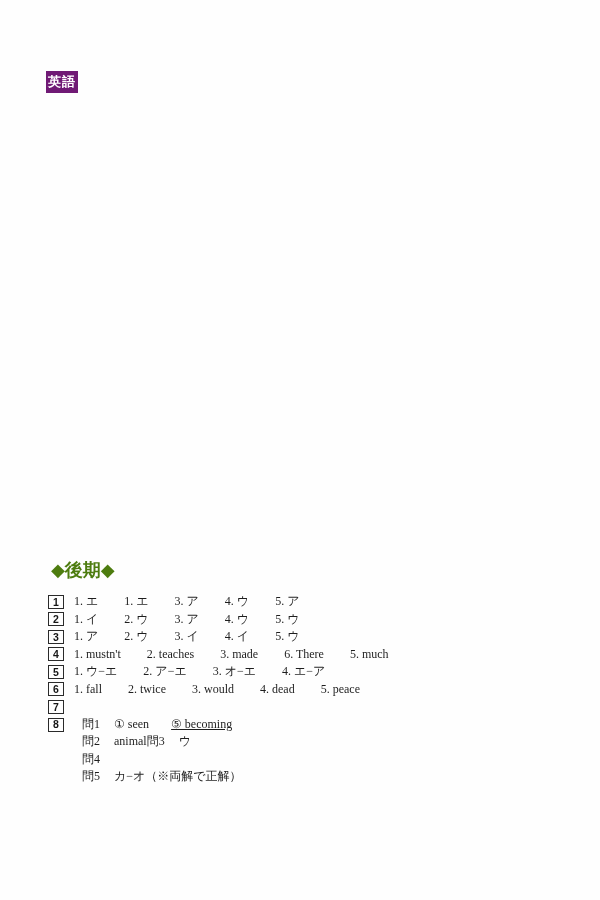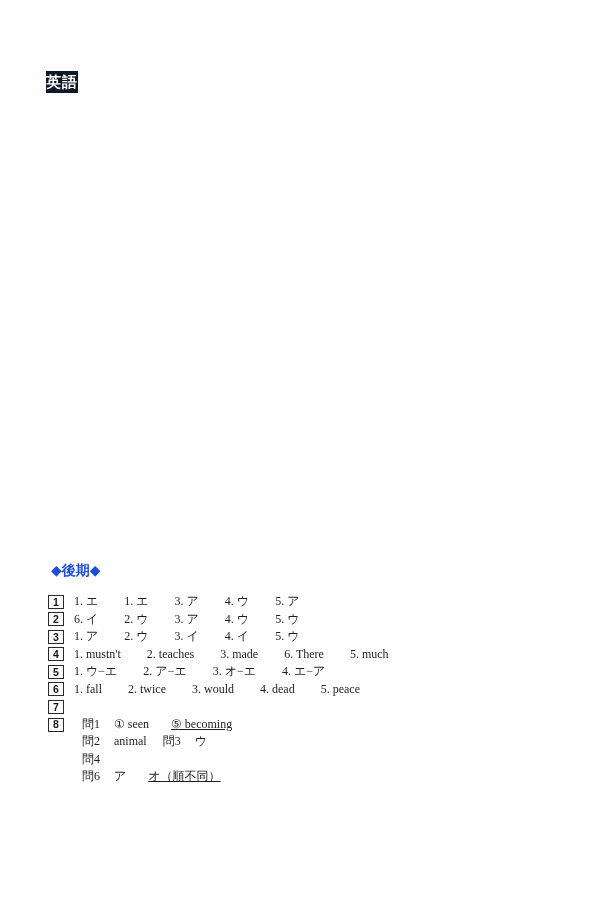--- a/index.html
+++ b/index.html
@@ -18,44 +18,44 @@
     color: #1e1e1e;
     font-family: "Liberation Serif", "DejaVu Serif", serif;
     font-size: 12px;
   }
   .subject-badge {
     position: absolute;
     left: 46px;
     top: 71px;
     width: 32px;
     height: 22px;
-    background: #0f172a;
+    background: #701a75;
     color: #ffffff;
     display: flex;
     align-items: center;
     justify-content: center;
     font-family: "Liberation Sans", "DejaVu Sans", sans-serif;
     font-weight: bold;
-    font-size: 15px;
+    font-size: 13px;
     letter-spacing: 1px;
   }
   .section {
     position: absolute;
     left: 48px;
     top: 562px;
     width: 520px;
   }
   .heading {
     font-family: "Liberation Sans", "DejaVu Sans", sans-serif;
     font-weight: bold;
-    font-size: 14px;
+    font-size: 18px;
     margin: 0 0 0 3px;
     height: 16px;
     line-height: 16px;
-    color: #1d4ed8;
+    color: #4d7c0f;
   }
   .rows {
     margin-top: 15px;
   }
   .row {
     display: flex;
     align-items: center;
     height: 17.5px;
   }
   .qbox {
@@ -98,21 +98,20 @@
     display: flex;
     align-items: center;
     height: 17.5px;
     padding-left: 8px;
   }
   .qlabel {
     flex: none;
     margin-right: 14px;
   }
   .qlabel-mid {
-    margin-left: 16px;
   }
   .part + .part {
     margin-left: 22px;
     text-decoration: underline;
   }
 </style>
 </head>
 <body>
 
 <div class="page">
@@ -133,21 +132,21 @@
           <span class="item">1. エ</span>
           <span class="item">3. ア</span>
           <span class="item">4. ウ</span>
           <span class="item">5. ア</span>
         </span>
       </div>
 
       <div class="row">
         <span class="qbox">2</span>
         <span class="items">
-          <span class="item">6. イ</span>
+          <span class="item">1. イ</span>
           <span class="item">2. ウ</span>
           <span class="item">3. ア</span>
           <span class="item">4. ウ</span>
           <span class="item">5. ウ</span>
         </span>
       </div>
 
       <div class="row">
         <span class="qbox">3</span>
         <span class="items">
@@ -209,25 +208,24 @@
             <span class="qlabel">問2</span>
             <span class="part">animal</span>
             <span class="qlabel qlabel-mid">問3</span>
             <span class="part">ウ</span>
           </div>
 
           <div class="subline">
             <span class="qlabel">問4</span>
           </div>
 
-
-          <div class="subline">
-            <span class="qlabel">問6</span>
-            <span class="part">ア</span>
-            <span class="part">オ（順不同）</span>
-          </div>
+          <div class="subline">
+            <span class="qlabel">問5</span>
+            <span class="part">カ−オ（※両解で正解）</span>
+          </div>
+
 
         </div>
       </div>
 
     </div>
   </div>
 </div>
 
 </body></html>

